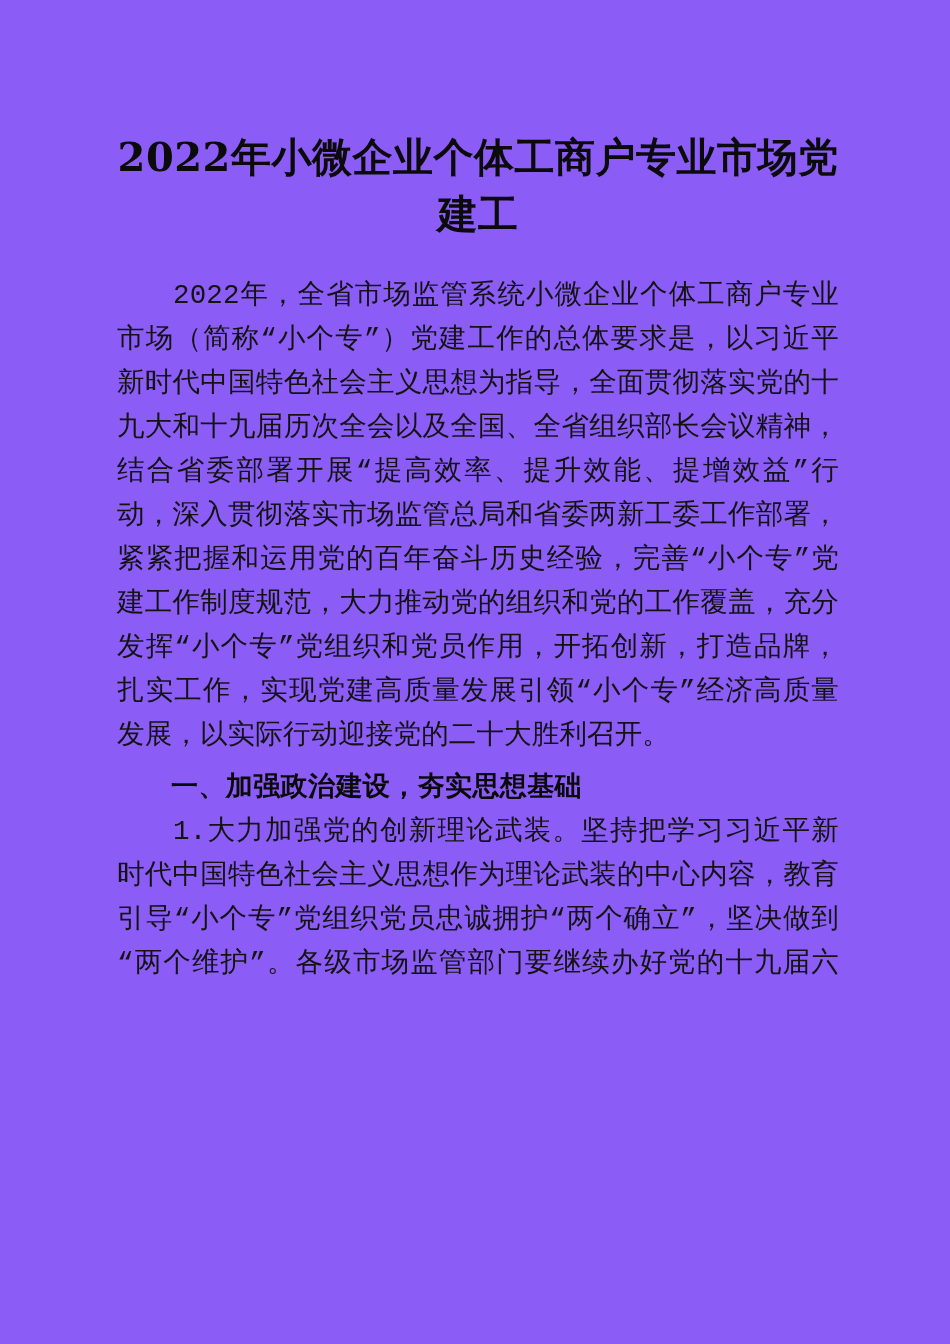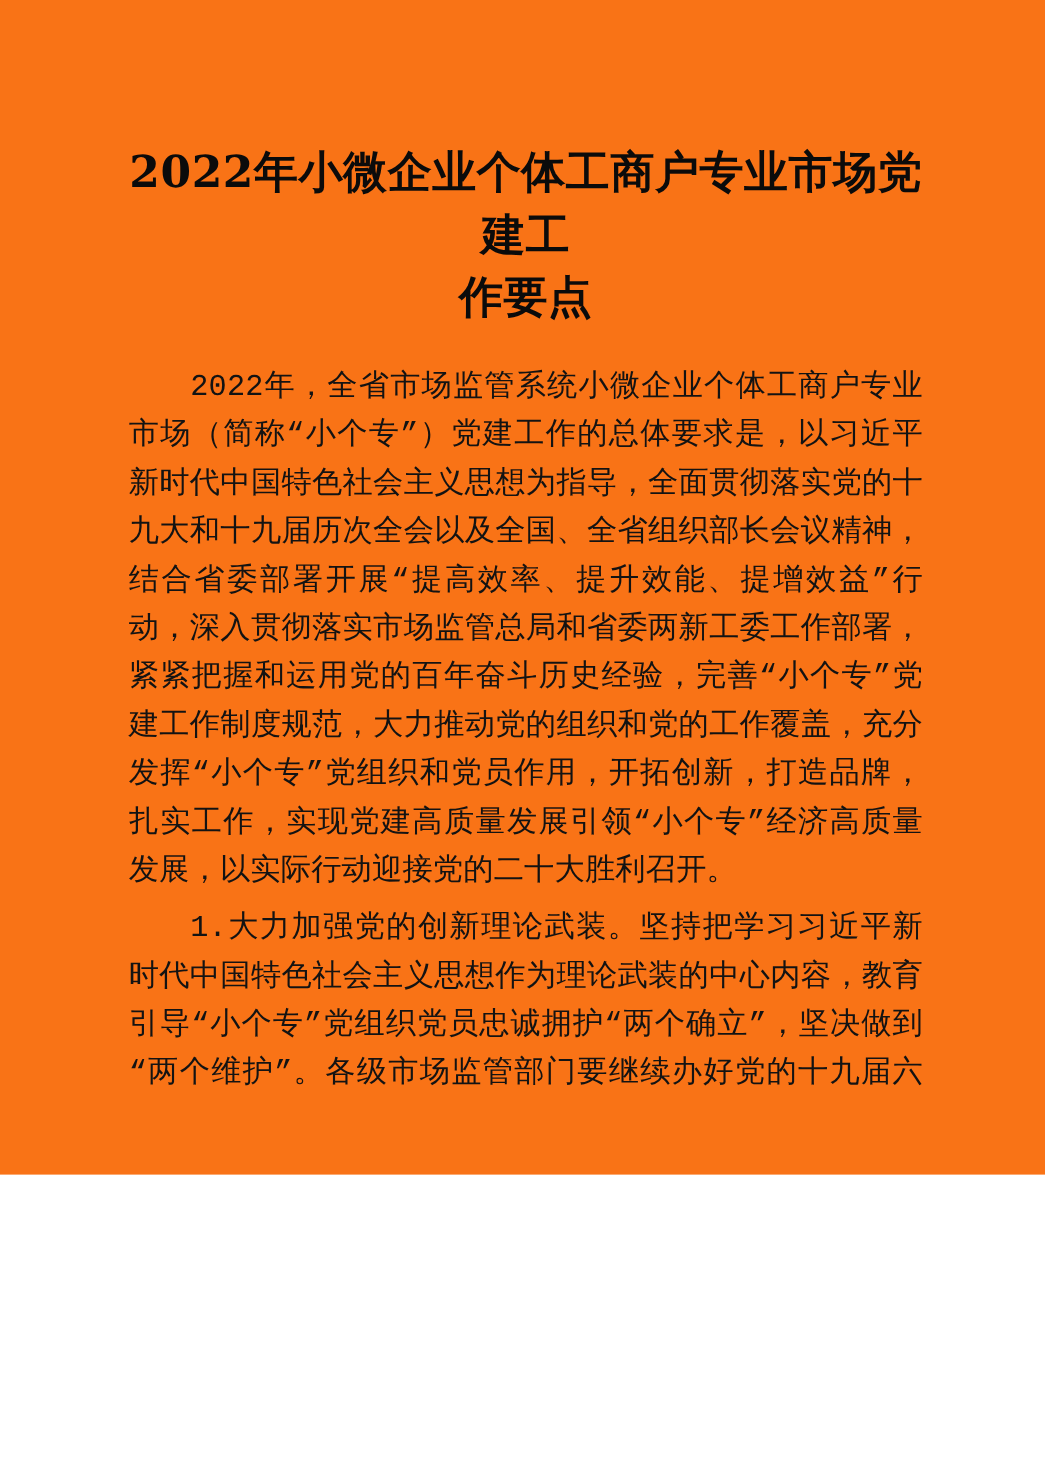--- a/index.html
+++ b/index.html
@@ -5,22 +5,22 @@
 <style>
   html, body {
     margin: 0;
     padding: 0;
     background: #ffffff;
   }
 
   .page {
     position: relative;
     width: 950px;
-    height: 1068px;
-    background: #f97316;
+    height: 1344px;
+    background: #8b5cf6;
     overflow: hidden;
     box-sizing: border-box;
     font-family: "DejaVu Serif", "Liberation Serif", serif;
     color: #000000;
     -webkit-font-smoothing: antialiased;
   }
 
   
   .content {
     position: absolute;
@@ -82,28 +82,29 @@
   }
 </style>
 </head>
 <body>
 
 <div class="page">
   <div class="content">
 
     <h1 class="doc-title">
       <span>2022年小微企业个体工商户专业市场党建工</span>
-      <br><span>作要点</span>
+      <br>
     </h1>
 
     <div class="spacer-before-intro"></div>
 
     <p class="body-para">2022年，全省市场监管系统小微企业个体工商户专业市场（简称“小个专”）党建工作的总体要求是，以习近平新时代中国特色社会主义思想为指导，全面贯彻落实党的十九大和十九届历次全会以及全国、全省组织部长会议精神，结合省委部署开展“提高效率、提升效能、提增效益”行动，深入贯彻落实市场监管总局和省委两新工委工作部署，紧紧把握和运用党的百年奋斗历史经验，完善“小个专”党建工作制度规范，大力推动党的组织和党的工作覆盖，充分发挥“小个专”党组织和党员作用，开拓创新，打造品牌，扎实工作，实现党建高质量发展引领“小个专”经济高质量发展，以实际行动迎接党的二十大胜利召开。</p>
 
     <div class="spacer-before-heading"></div>
 
+    <h2 class="section-heading">一、加强政治建设，夯实思想基础</h2>
 
     <div class="spacer-before-item"></div>
 
     <p class="body-para clipped">1.大力加强党的创新理论武装。坚持把学习习近平新时代中国特色社会主义思想作为理论武装的中心内容，教育引导“小个专”党组织党员忠诚拥护“两个确立”，坚决做到“两个维护”。各级市场监管部门要继续办好党的十九届六中全会精神专题辅导班，指导广大“小个专”党组织以“三会一课”、书记讲党课、主题党日等活动载体，持续抓好党的十九届六中全会精神的学习教育和专题研讨；要充分发挥XX作为习近平新时代中国特色社会主义思想重要孕育地、实践地和“党史事件多、</p>
 
   </div>
 </div>
 
 </body></html>

